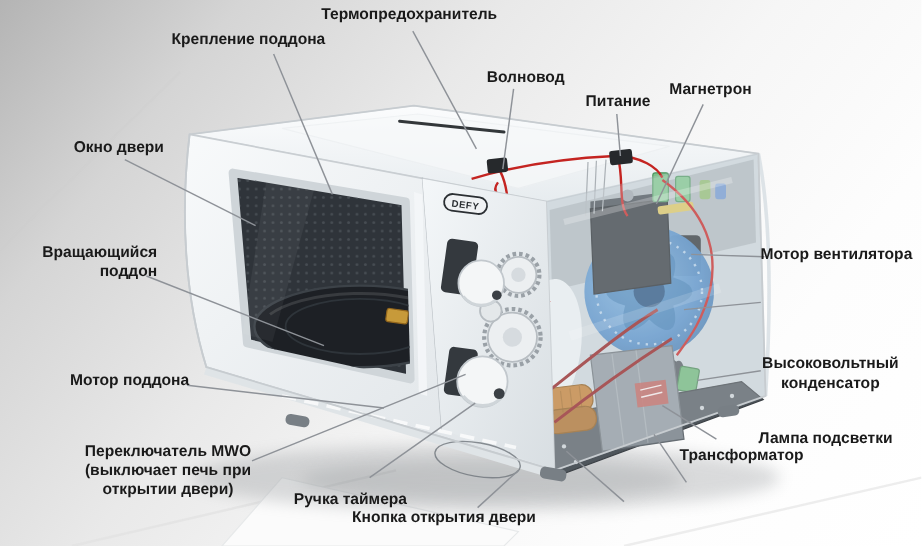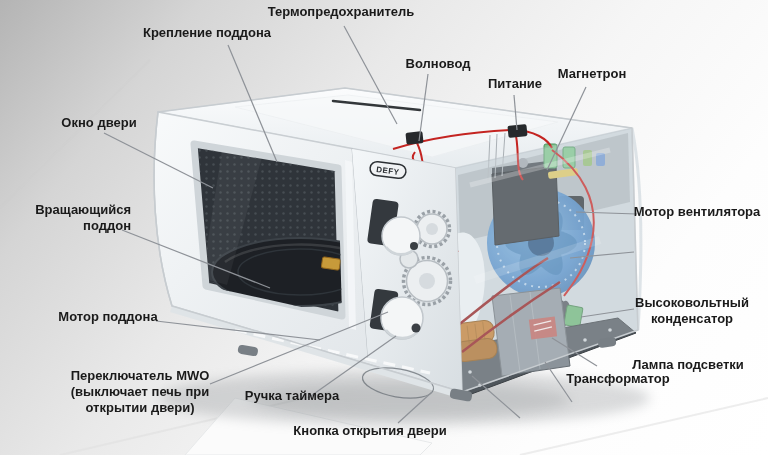--- a/index.html
+++ b/index.html
@@ -23,21 +23,21 @@
   
   #lbl-thermal-fuse   {left:341px;top:4px;}
   #lbl-tray-mount     {left:207px;top:25px;}
   #lbl-waveguide      {left:428px;top:56px;padding-left:20px;}
   #lbl-power-supply   {left:515px;top:76px;text-align:right;}
   #lbl-magnetron      {left:592px;top:66px;}
   #lbl-door-window    {left:68px; top:115px;margin-left:31px;}
   #lbl-rotating-tray  {left:75px; top:202px;width:112px;text-align:right;}
   #lbl-tray-motor     {left:108px;top:309px;}
   #lbl-mwo-switch     {left:140px;top:368px;width:152px;}
-  #lbl-timer-knob     {left:292px;top:388px;}
+  #lbl-timer-knob     {left:292px;top:408px;}
   #lbl-door-open-button{left:370px;top:423px;}
   #lbl-fan-motor      {left:697px;top:204px;}
   #lbl-cooling-fan    {left:675px;top:232px;width:98px;}
   #lbl-hv-capacitor   {left:692px;top:295px;width:132px;}
   #lbl-backlight-lamp {left:650px;top:357px;margin-left:38px;}
   #lbl-transformer    {left:618px;top:371px;}
   #lbl-control-module {left:551px;top:418px;width:170px;}
 </style>
 </head>
 <body>

